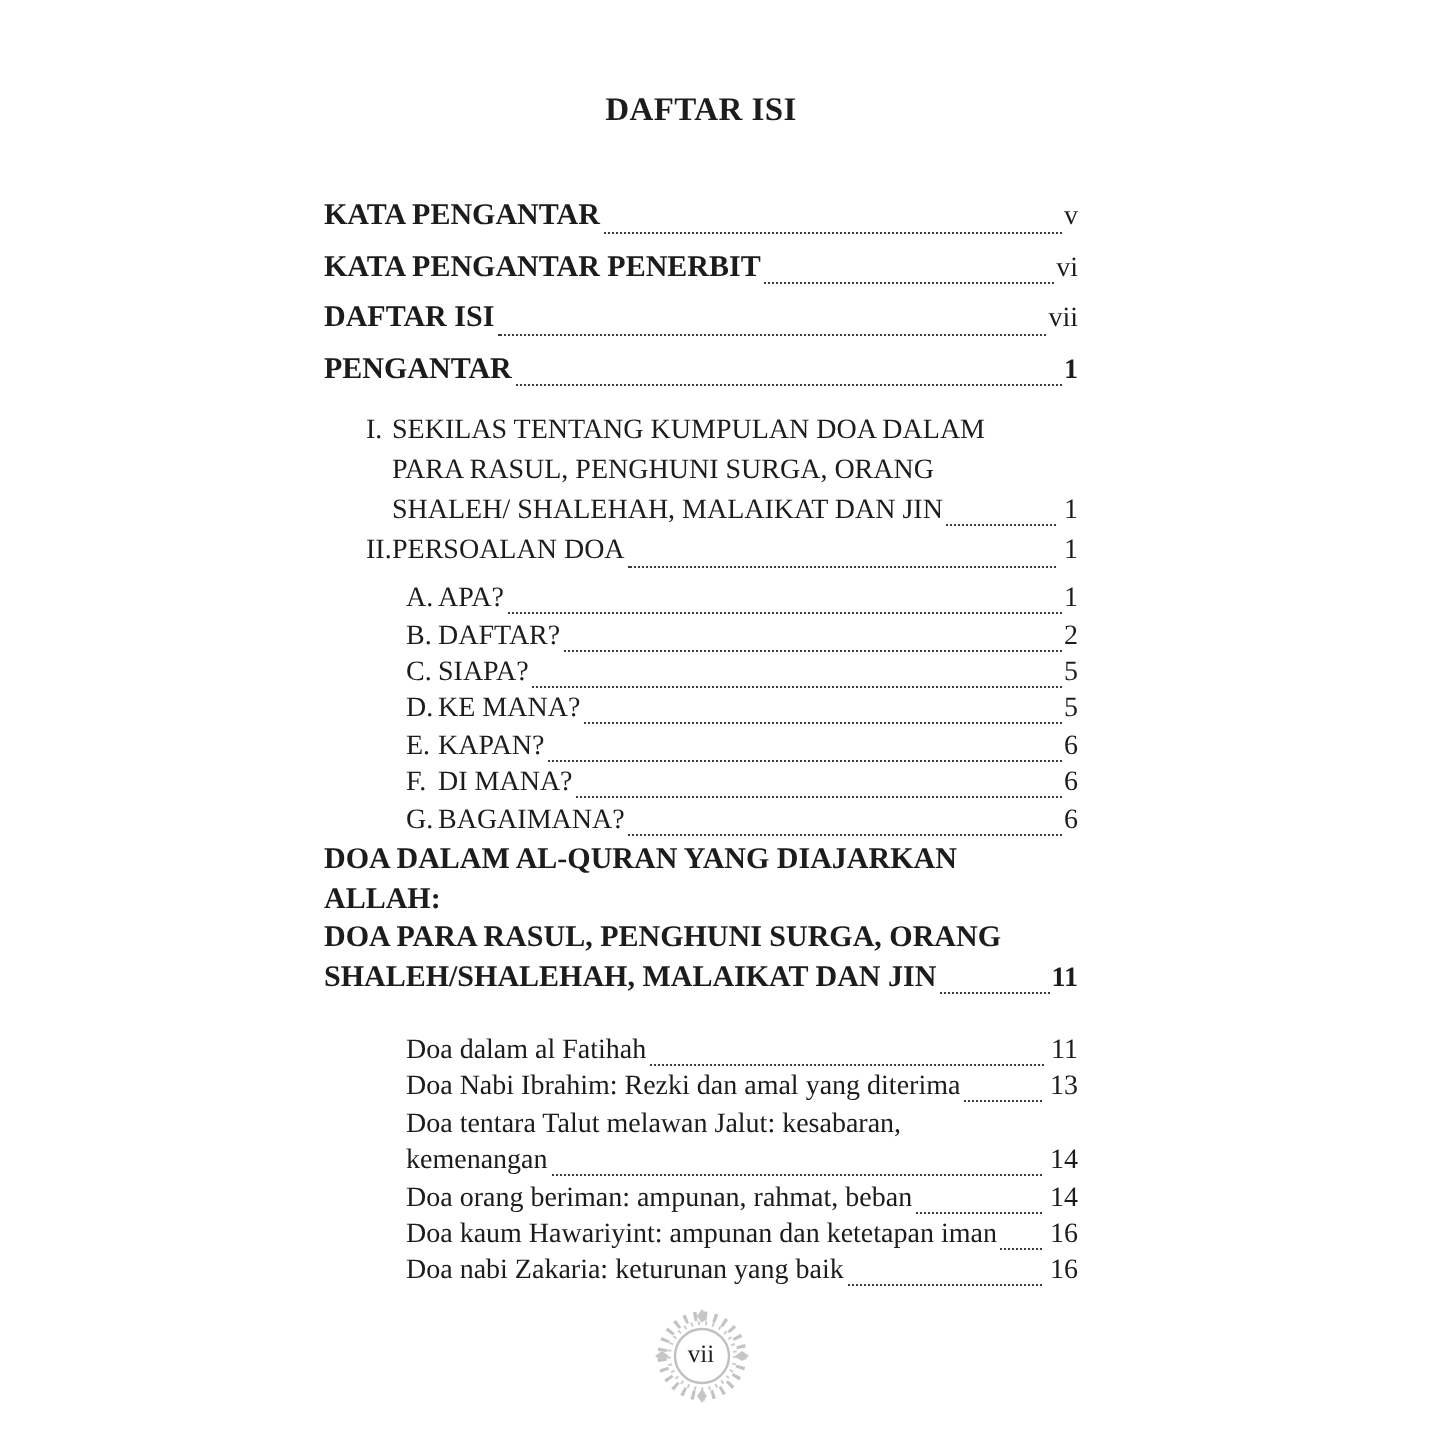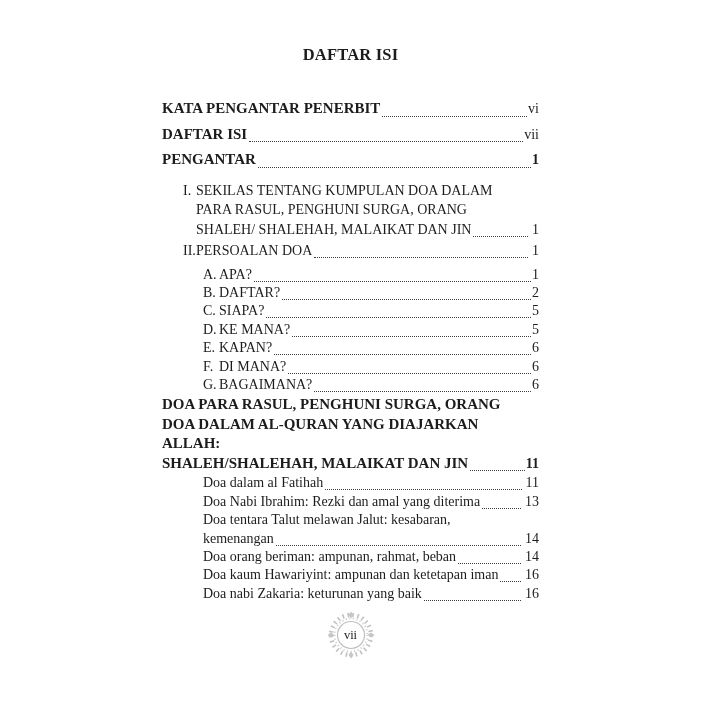--- a/index.html
+++ b/index.html
@@ -22,36 +22,41 @@
   .roman .hang{flex:1;min-width:0;}
   .line.fill{display:flex;align-items:baseline;}
   .roman.first{margin-top:8px;}
   .roman.second{margin-top:1px;}
   .roman .pg,.sub .pg{padding-left:3px;}
   .letters{margin-top:5px;}
   .row.letter{padding-left:41px;font-size:14px;line-height:18.4px;}
   .letter .lnum{width:16px;flex:none;}
   .heading{margin-top:1px;font-weight:bold;font-size:15px;line-height:19.5px;}
   .heading .pg{font-weight:bold;}
-  .subs{margin-top:1px;}
+  .subs{margin-top:18px;}
   .sub{padding-left:41px;font-size:14px;line-height:18.4px;}
   .ornament{position:relative;width:48px;height:48px;margin:8px auto 0;}
   .ornament svg{position:absolute;inset:0;}
   .pgnum{position:absolute;inset:0;display:flex;align-items:center;justify-content:center;font-size:12.5px;color:#222;}
 </style>
 </head>
 <body>
 
 <div class="page">
   <div class="col">
 
     <div class="title">DAFTAR ISI</div>
 
     <div class="front">
       <div class="row main">
+        <span>KATA PENGANTAR</span>
+        <span class="leader"></span>
+        <span class="pg">v</span>
+      </div>
+      <div class="row main">
         <span>KATA PENGANTAR PENERBIT</span>
         <span class="leader"></span>
         <span class="pg">vi</span>
       </div>
       <div class="row main">
         <span>DAFTAR ISI</span>
         <span class="leader"></span>
         <span class="pg">vii</span>
       </div>
       <div class="row main pgbold">
@@ -124,22 +129,22 @@
       </div>
       <div class="row letter">
         <span class="lnum">G.</span>
         <span>BAGAIMANA?</span>
         <span class="leader"></span>
         <span class="pg">6</span>
       </div>
     </div>
 
     <div class="heading">
+      <div class="line">DOA DALAM AL-QURAN YANG DIAJARKAN ALLAH:</div>
       <div class="line">DOA PARA RASUL, PENGHUNI SURGA, ORANG</div>
-      <div class="line">DOA DALAM AL-QURAN YANG DIAJARKAN ALLAH:</div>
       <div class="line fill">
         <span>SHALEH/SHALEHAH, MALAIKAT DAN JIN</span>
         <span class="leader"></span>
         <span class="pg">11</span>
       </div>
     </div>
 
     <div class="subs">
       <div class="sub">
         <div class="line fill">

